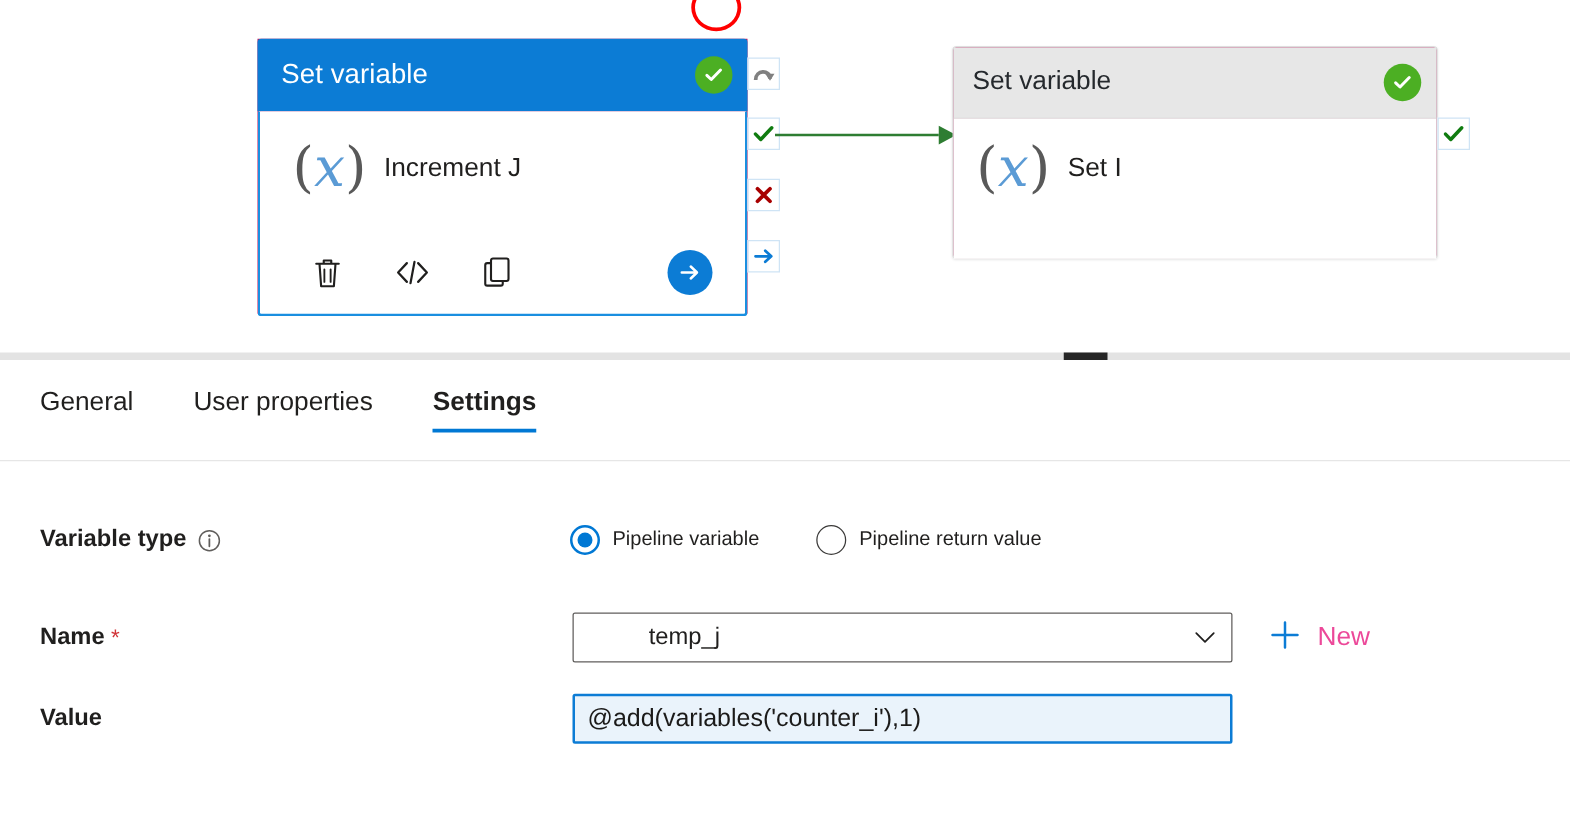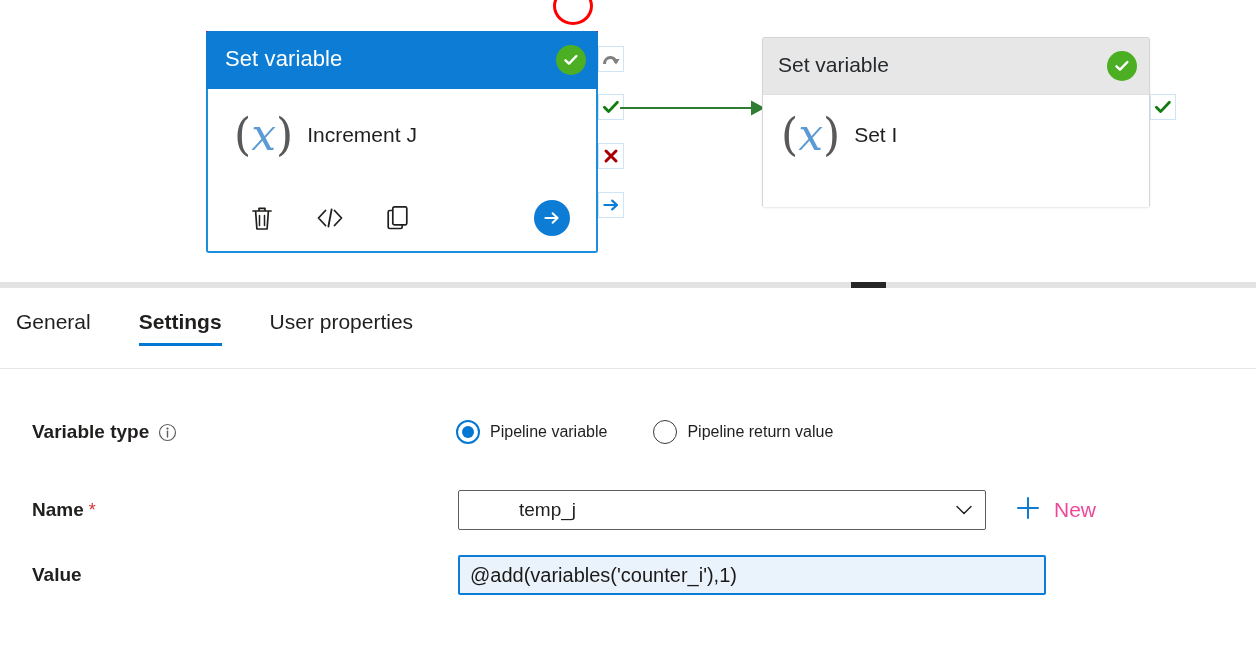--- a/index.html
+++ b/index.html
@@ -228,21 +228,21 @@
 
   
   #tabs {
     position: absolute;
     left: 0;
     top: 14px;
     height: 58px;
     width: 1080px;
     display: flex;
     align-items: flex-start;
-    padding-left: 16px;
+    padding-left: 32px;
     box-sizing: border-box;
   }
   .tab {
     position: relative;
     padding: 8px 24px 16px 0;
     margin-right: 24px;
     font-size: 21px;
     color: #201f1e;
     cursor: pointer;
     white-space: nowrap;
@@ -386,21 +386,21 @@
     margin-left: 13px;
     font-size: 21px;
     color: #ec4899;
   }
 
   
   #value-input {
     position: absolute;
     left: 458px;
     top: 0;
-    width: 588px;
+    width: 528px;
     height: 40px;
     box-sizing: border-box;
     border: 2px solid #0c7cd5;
     border-radius: 2px;
     background: #eaf3fb;
     display: flex;
     align-items: center;
     cursor: text;
   }
   #value-input .val-text {
@@ -511,22 +511,22 @@
 </div>
 
 <div id="splitter">
   <div id="splitter-grip"></div>
 </div>
 
 <div id="props">
 
   <div id="tabs">
     <div class="tab">General</div>
+    <div class="tab">User properties</div>
     <div class="tab active">Settings</div>
-    <div class="tab">User properties</div>
   </div>
   <div id="tab-divider"></div>
 
   <div class="form-row" style="top:124px;">
     <span class="field-label">
       <span>Variable type</span>
       <span class="info-icon">
         <svg width="19" height="19" viewBox="0 0 19 19">
           <circle cx="9.5" cy="9.5" r="8" stroke="#605e5c" stroke-width="1.2" fill="none"></circle>
           <circle cx="9.5" cy="5.6" r="1.1" fill="#605e5c"></circle>

